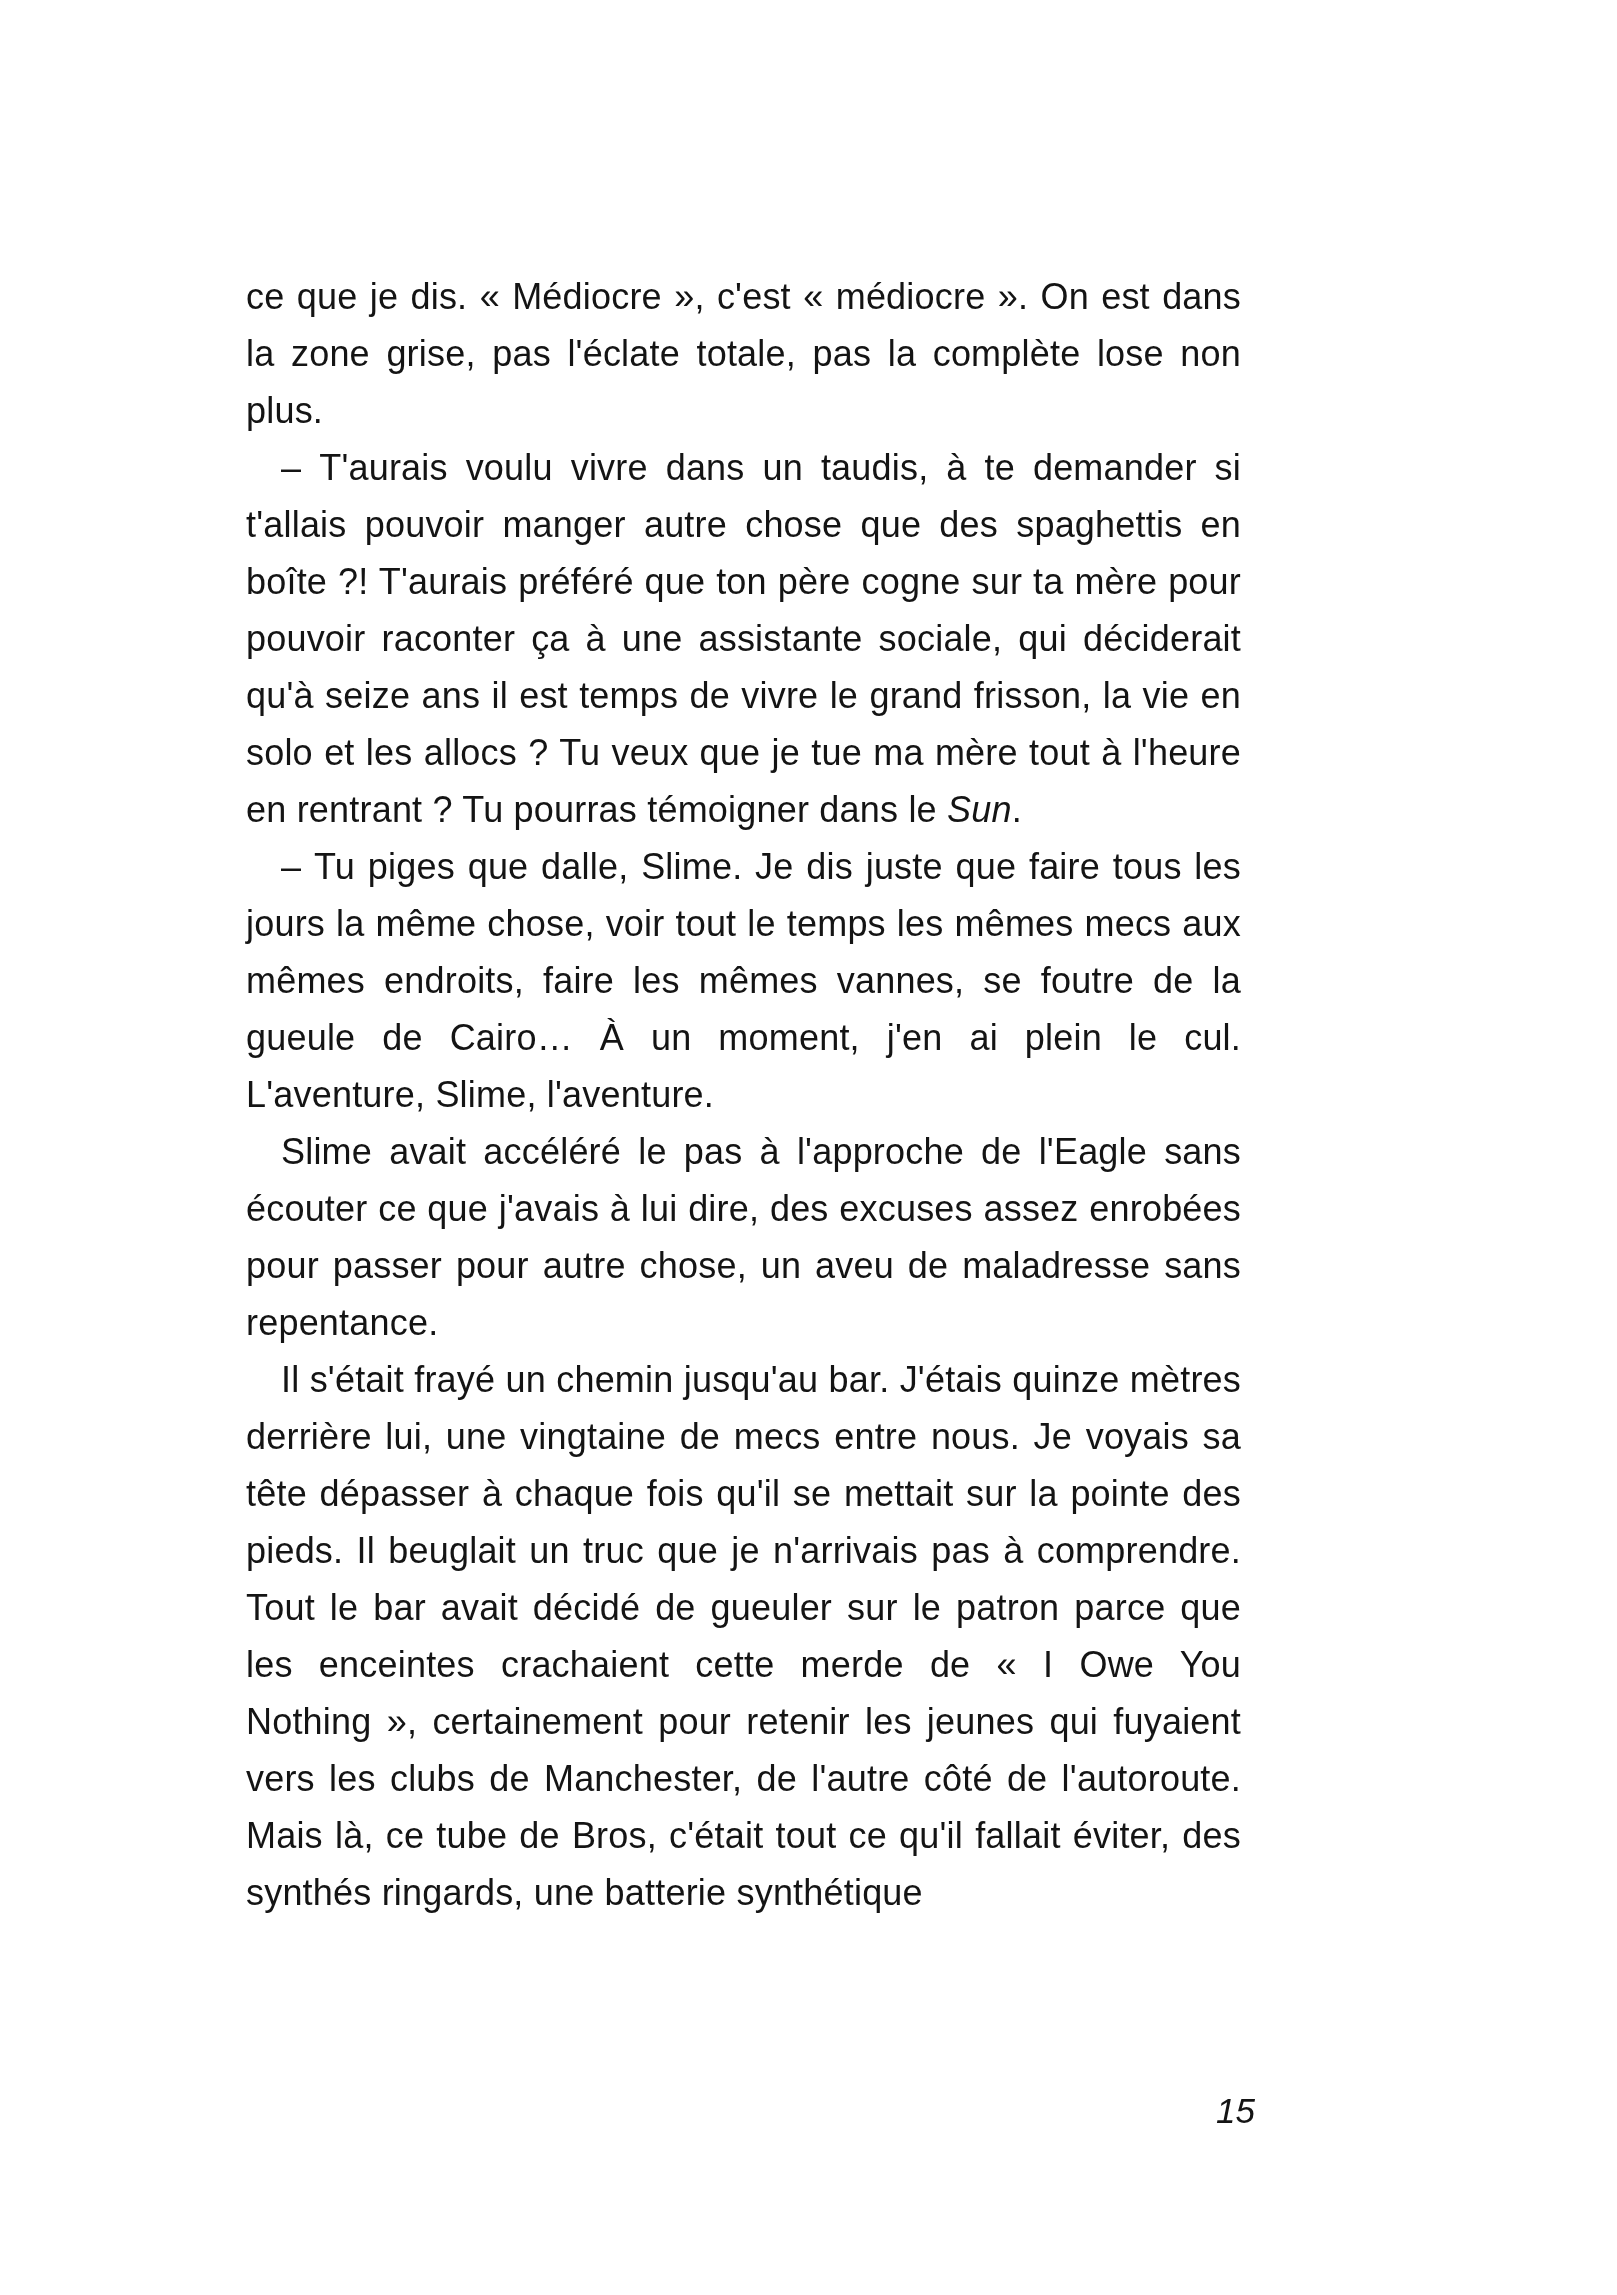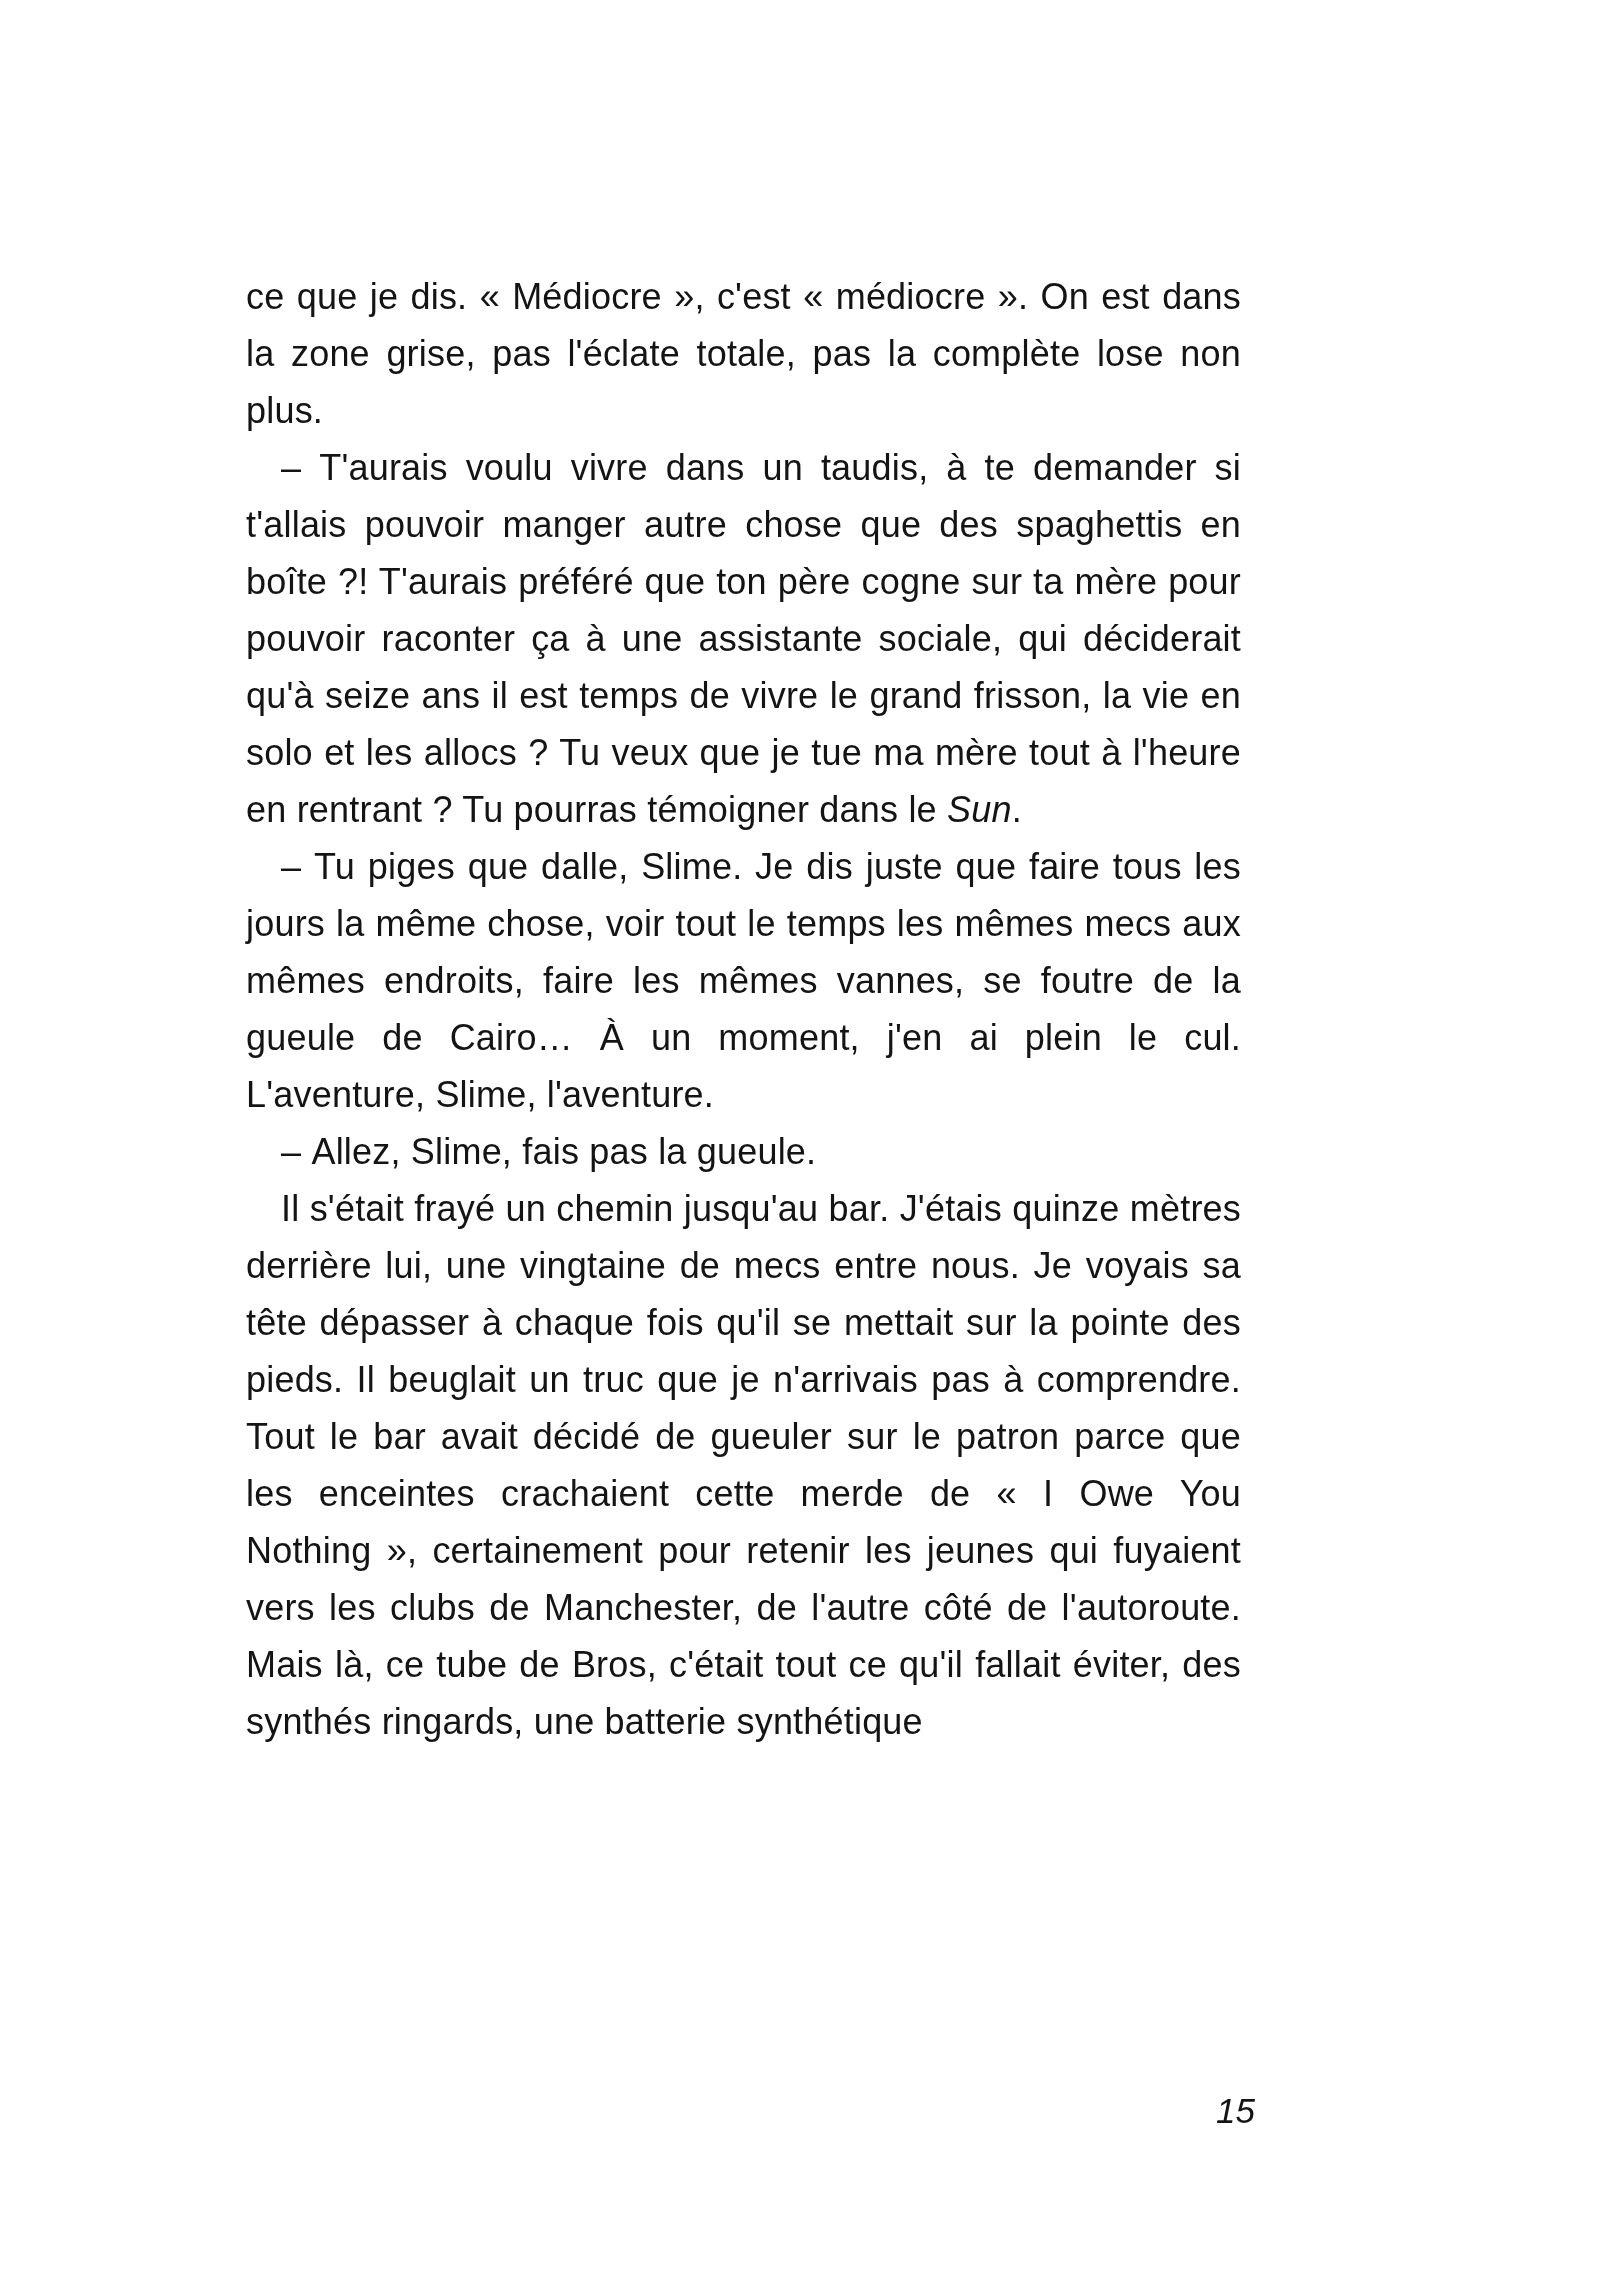--- a/index.html
+++ b/index.html
@@ -44,18 +44,18 @@
   }
 </style>
 </head>
 <body>
 
 <div class="page">
   <main class="text-block">
       <p class="para"><span>ce que je dis. «&nbsp;Médiocre&nbsp;», c'est «&nbsp;médiocre&nbsp;». On est dans la zone grise, pas l'éclate totale, pas la complète lose non plus.</span></p>
       <p class="para indent"><span>–&nbsp;T'aurais voulu vivre dans un taudis, à te demander si t'allais pouvoir manger autre chose que des spaghettis en boîte&nbsp;?! T'aurais préféré que ton père cogne sur ta mère pour pouvoir raconter ça à une assistante sociale, qui déciderait qu'à seize ans il est temps de vivre le grand frisson, la vie en solo et les allocs&nbsp;? Tu veux que je tue ma mère tout à l'heure en rentrant&nbsp;? Tu pourras témoigner dans le </span><span class="italic">Sun</span><span>.</span></p>
       <p class="para indent"><span>–&nbsp;Tu piges que dalle, Slime. Je dis juste que faire tous les jours la même chose, voir tout le temps les mêmes mecs aux mêmes endroits, faire les mêmes vannes, se foutre de la gueule de Cairo… À un moment, j'en ai plein le cul. L'aventure, Slime, l'aventure.</span></p>
-      <p class="para indent"><span>–&nbsp;Allez, Slime, fais pas la gueule.</span></p>
+      <p class="para indent"><span>Slime avait accéléré le pas à l'approche de l'Eagle sans écouter ce que j'avais à lui dire, des excuses assez enrobées pour passer pour autre chose, un aveu de maladresse sans repentance.</span></p>
       <p class="para indent"><span>Il s'était frayé un chemin jusqu'au bar. J'étais quinze mètres derrière lui, une vingtaine de mecs entre nous. Je voyais sa tête dépasser à chaque fois qu'il se mettait sur la pointe des pieds. Il beuglait un truc que je n'arrivais pas à comprendre. Tout le bar avait décidé de gueuler sur le patron parce que les enceintes crachaient cette merde de «&nbsp;I&nbsp;Owe You Nothing&nbsp;», certainement pour retenir les jeunes qui fuyaient vers les clubs de Manchester, de l'autre côté de l'autoroute. Mais là, ce tube de Bros, c'était tout ce qu'il fallait éviter, des synthés ringards, une batterie synthétique</span></p>
     </main>
   <div class="folio">15</div>
 </div>
 
 
 </body></html>

